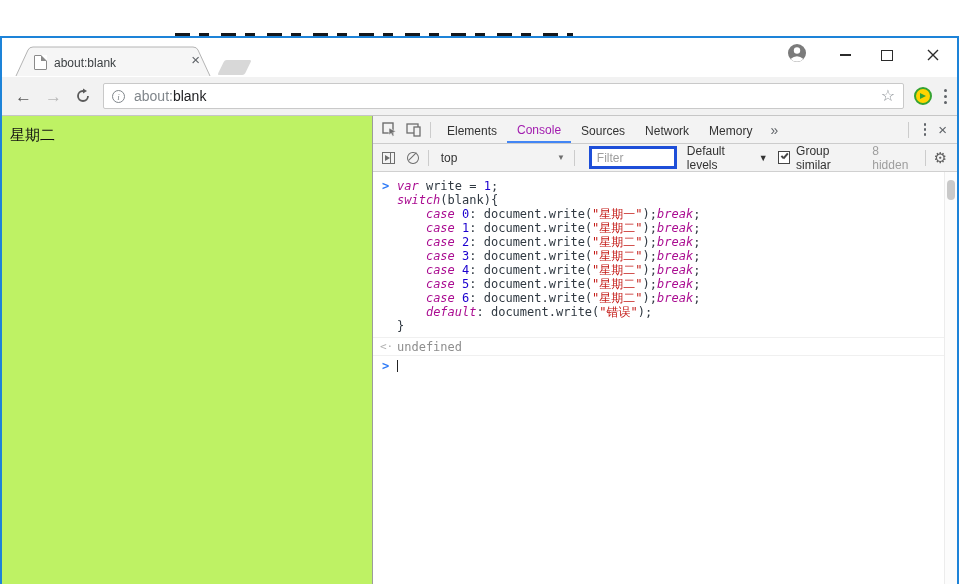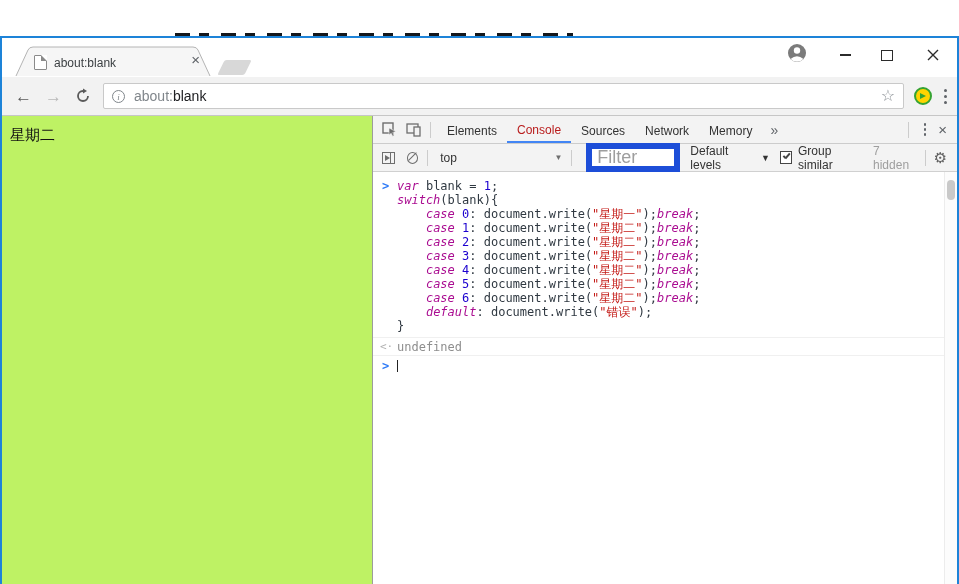--- a/index.html
+++ b/index.html
@@ -50,37 +50,37 @@
   .page{width:370px;background:#bef264;position:relative;}
   .page-output{position:absolute;left:8px;top:10px;font-size:15px;color:#111;}
   .split{width:1px;background:#9c9c9c;}
   .devtools{flex:1;display:flex;flex-direction:column;background:#fff;min-width:0;}
 
   
   .dt-tabs{height:28px;background:#f3f3f3;border-bottom:1px solid #ccc;display:flex;align-items:center;box-sizing:border-box;font-size:12px;color:#333;}
   .dt-iconbtn{margin-left:9px;display:flex;align-items:center;}
   .sep{width:1px;height:16px;background:#ccc;margin:0 6px 0 9px;}
   .dt-tab{padding:7px 10px 5px;cursor:default;}
-  .dt-tab.active{color:#b91c1c;border-bottom:2px solid #4285f4;padding-bottom:4px;}
+  .dt-tab.active{color:#a21caf;border-bottom:2px solid #4285f4;padding-bottom:4px;}
   .dt-more{color:#5f6368;font-size:14px;padding:0 8px;}
   .dt-spacer{flex:1;}
   .dots-v{display:flex;flex-direction:column;gap:2.5px;margin:0 9px;}
   .dots-v i{width:2.5px;height:2.5px;border-radius:50%;background:#5f6368;}
   .dt-close{margin:0 10px 0 3px;font-size:15px;color:#5f6368;line-height:15px;}
 
   
   .dt-bar{height:28px;background:#f3f3f3;border-bottom:1px solid #d0d0d0;display:flex;align-items:center;box-sizing:border-box;font-size:12px;color:#333;}
   .sidebar-ic{width:14px;height:12px;border:1px solid #6e6e6e;margin-left:9px;position:relative;box-sizing:border-box;}
   .sidebar-ic:before{content:"";position:absolute;left:2px;top:2px;border-left:5px solid #6e6e6e;border-top:3px solid transparent;border-bottom:3px solid transparent;}
   .sidebar-ic:after{content:"";position:absolute;right:3px;top:0;bottom:0;width:1px;background:#6e6e6e;}
   .block-ic{width:12px;height:12px;border:1.5px solid #6e6e6e;border-radius:50%;margin-left:12px;position:relative;box-sizing:border-box;}
   .block-ic:before{content:"";position:absolute;left:-1px;top:3.5px;width:11px;height:0;border-top:1.5px solid #6e6e6e;transform:rotate(-45deg);}
   .ctx-select{display:flex;align-items:center;width:132px;justify-content:space-between;margin-left:6px;}
   .dd-arrow{font-size:8px;color:#6e6e6e;}
-  .filter-input{width:72px;height:17px;border:6px solid #1d4ed8;font-size:18px;padding:0 5px;margin-left:8px;font-family:"Liberation Sans",sans-serif;color:#333;}
+  .filter-input{width:72px;height:17px;border:3px solid #1d4ed8;font-size:12px;padding:0 5px;margin-left:8px;font-family:"Liberation Sans",sans-serif;color:#333;}
   .filter-input::placeholder{color:#9e9e9e;}
   .levels{display:flex;align-items:center;gap:5px;margin-left:10px;}
   .chk{width:11px;height:11px;border:1.5px solid #454545;box-sizing:content-box;margin-left:10px;position:relative;background:#fff;}
   .chk:before{content:"";position:absolute;left:2px;top:4px;width:3px;height:1.8px;background:#454545;transform:rotate(45deg);}
   .chk:after{content:"";position:absolute;left:3.5px;top:3px;width:7px;height:1.8px;background:#454545;transform:rotate(-50deg);}
   .grp-label{margin-left:6px;}
   .hidden-label{margin-left:9px;color:#9e9e9e;}
   .gear{font-size:15px;color:#616161;margin:0 10px 0 2px;line-height:15px;}
 
   
@@ -217,31 +217,31 @@
             <span class="dd-arrow">▼</span>
           </span>
           <span class="sep"></span>
           <input class="filter-input" placeholder="Filter" style="">
           <span class="levels">
             <span>Default levels</span>
             <span class="dd-arrow" style="font-size:9px;color:#333;">▼</span>
           </span>
           <span class="chk"></span>
           <span class="grp-label">Group similar</span>
-          <span class="hidden-label">7 hidden</span>
+          <span class="hidden-label">8 hidden</span>
           <span class="dt-spacer"></span>
           <span class="sep"></span>
           <span class="gear">⚙</span>
         </div>
 
         <div class="console">
           <div class="cmd-block">
               <div class="code-row">
                 <span class="gutter prompt-blue">&gt;</span>
-                <span class="code-text"><span class="tok-kw">var</span><span class="tok-pl"> blank = </span><span class="tok-num">1</span><span class="tok-pl">;</span></span>
+                <span class="code-text"><span class="tok-kw">var</span><span class="tok-pl"> write = </span><span class="tok-num">1</span><span class="tok-pl">;</span></span>
               </div>
               <div class="code-row">
                 <span class="gutter"></span>
                 <span class="code-text"><span class="tok-kw">switch</span><span class="tok-pl">(blank){</span></span>
               </div>
               <div class="code-row">
                 <span class="gutter"></span>
                 <span class="code-text"><span class="tok-pl">    </span><span class="tok-kw">case</span><span class="tok-pl"> </span><span class="tok-num">0</span><span class="tok-pl">: document.write(</span><span class="tok-str">"星期一"</span><span class="tok-pl">);</span><span class="tok-kw">break</span><span class="tok-pl">;</span></span>
               </div>
               <div class="code-row">

